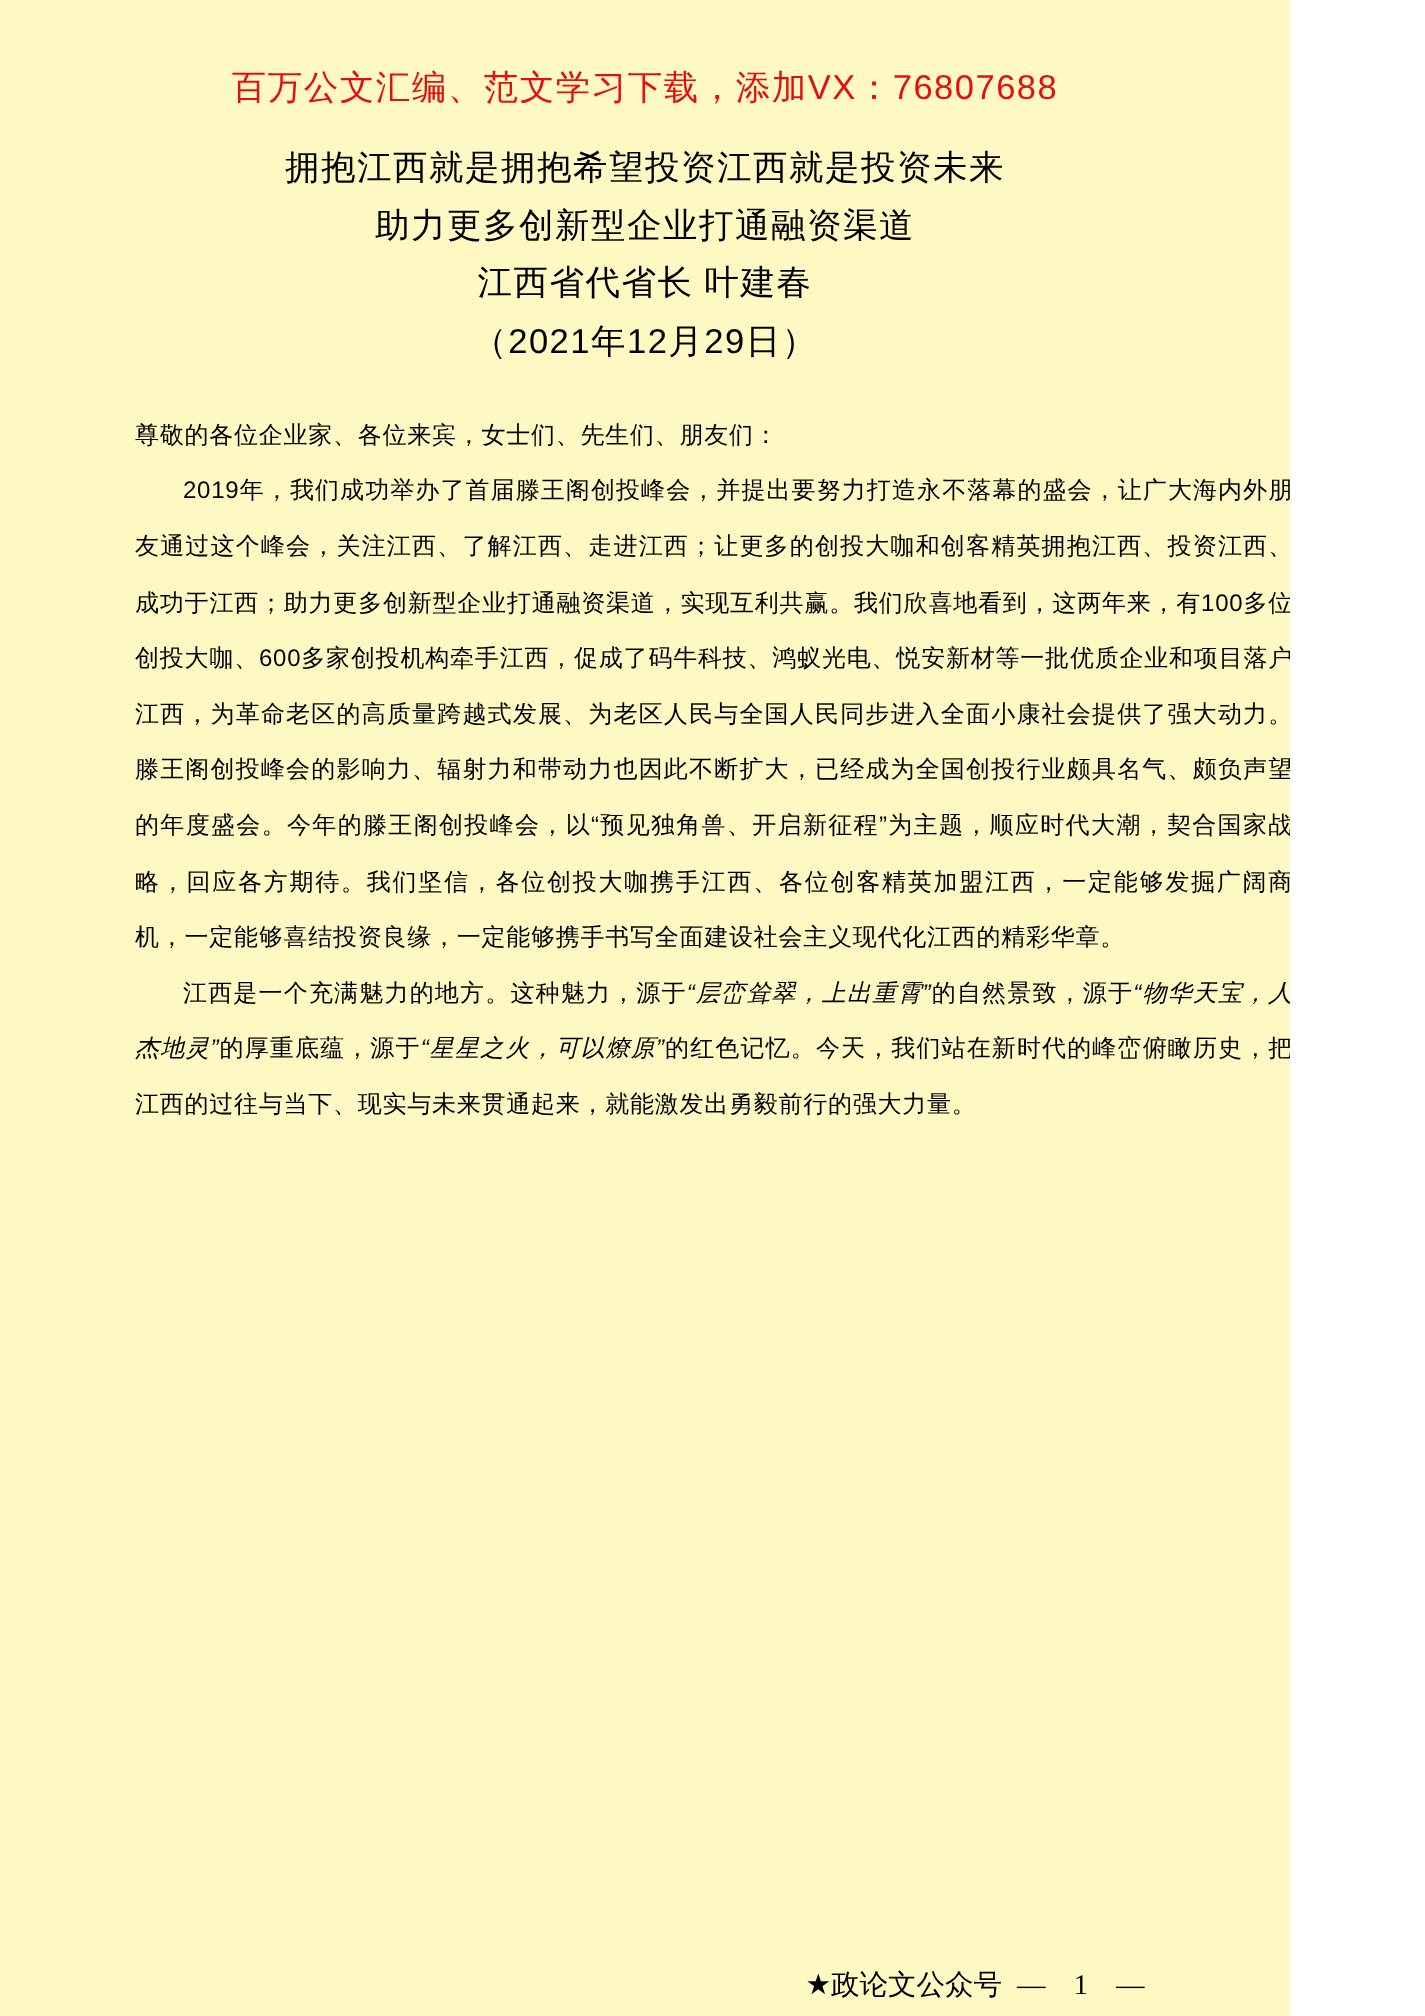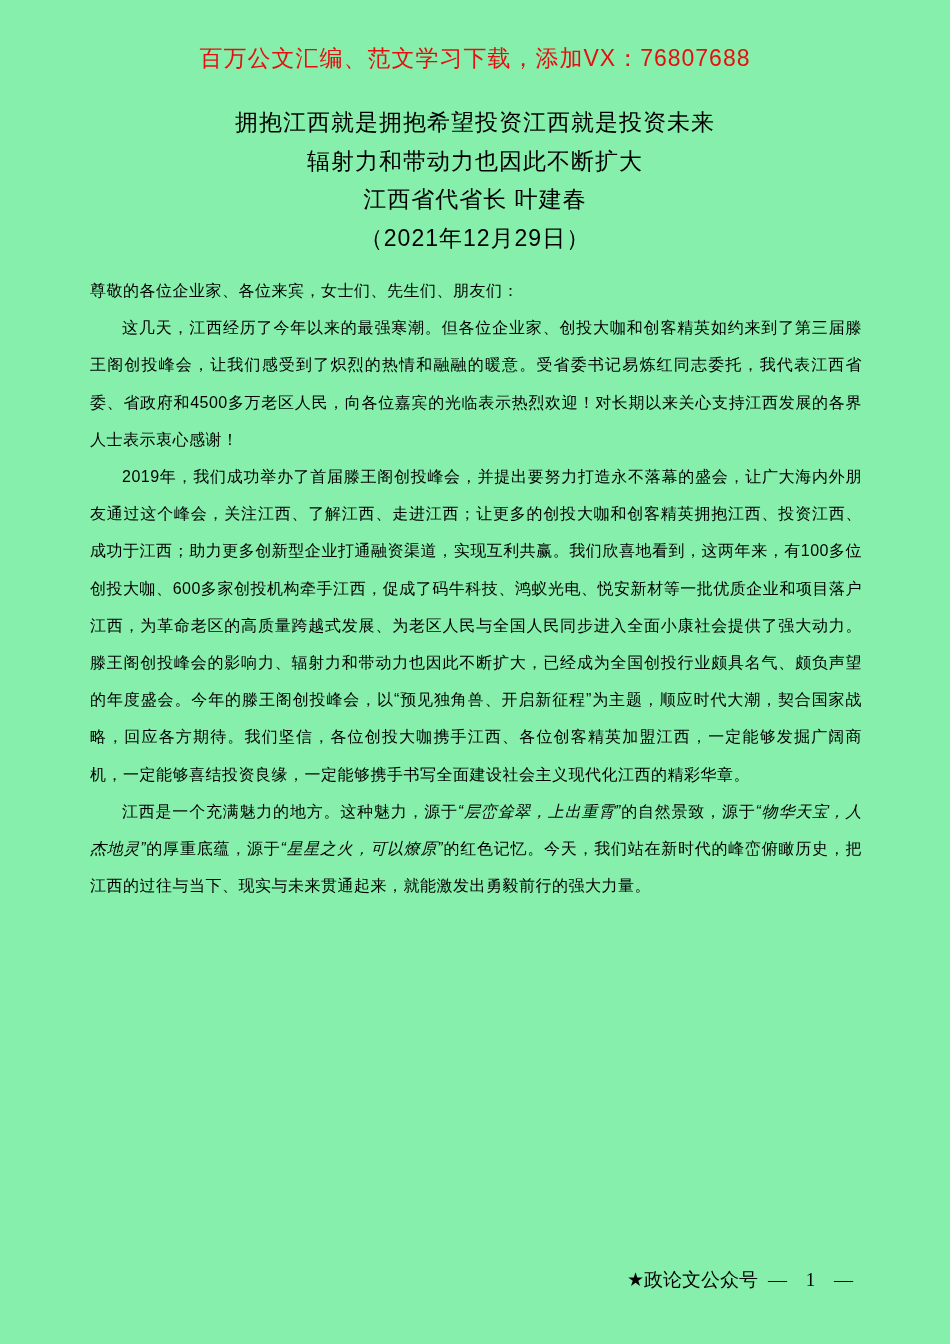--- a/index.html
+++ b/index.html
@@ -2,23 +2,23 @@
 <html><head>
 <meta charset="utf-8">
 <style>
   html, body {
     margin: 0;
     padding: 0;
     background: #ffffff;
   }
   .page {
     position: relative;
-    width: 950px;
+    width: 860px;
     height: 1344px;
-    background: #86efac;
+    background: #fef9c3;
     overflow: hidden;
     font-family: "Liberation Sans", "DejaVu Sans", sans-serif;
     color: #000000;
   }
   .red-notice {
     position: absolute;
     top: 44px;
     left: 0;
     width: 100%;
     text-align: center;
@@ -28,21 +28,20 @@
   }
   .title-block {
     position: absolute;
     top: 92px;
     left: 0;
     width: 100%;
     text-align: center;
     font-size: 23px;
     line-height: 38.5px;
     letter-spacing: 1px;
-    margin-top: 11px;
   }
   .doc-body {
     position: absolute;
     top: 272px;
     left: 90px;
     width: 772px;
     font-size: 16px;
     line-height: 37.2px;
     text-align: justify;
     letter-spacing: 0.5px;
@@ -52,50 +51,49 @@
     padding: 0;
   }
   .doc-body p.indent {
     text-indent: 2em;
   }
   .quote {
     font-style: italic;
   }
   .footer {
     position: absolute;
-    top: 1268px;
+    top: 1312px;
     right: 97px;
     font-size: 19px;
     line-height: 24px;
     white-space: nowrap;
   }
   .footer .pager {
     font-family: "Liberation Serif", "DejaVu Serif", serif;
     word-spacing: 14px;
     margin-left: 10px;
   }
 </style>
 </head>
 <body>
 
 <div class="page">
 
   <div class="red-notice" style="color: rgb(230, 15, 15);">百万公文汇编、范文学习下载，添加VX：76807688</div>
 
   <div class="title-block">
     <div>拥抱江西就是拥抱希望投资江西就是投资未来</div>
-    <div>辐射力和带动力也因此不断扩大</div>
+    <div>助力更多创新型企业打通融资渠道</div>
     <div>江西省代省长 叶建春</div>
     <div>（2021年12月29日）</div>
   </div>
 
   <div class="doc-body">
 
   <p class=""><span>尊敬的各位企业家、各位来宾，女士们、先生们、朋友们：</span></p>
-      <p class="indent"><span>这几天，江西经历了今年以来的最强寒潮。但各位企业家、创投大咖和创客精英如约来到了第三届滕王阁创投峰会，让我们感受到了炽烈的热情和融融的暖意。受省委书记易炼红同志委托，我代表江西省委、省政府和4500多万老区人民，向各位嘉宾的光临表示热烈欢迎！对长期以来关心支持江西发展的各界人士表示衷心感谢！</span></p>
       <p class="indent"><span>2019年，我们成功举办了首届滕王阁创投峰会，并提出要努力打造永不落幕的盛会，让广大海内外朋友通过这个峰会，关注江西、了解江西、走进江西；让更多的创投大咖和创客精英拥抱江西、投资江西、成功于江西；助力更多创新型企业打通融资渠道，实现互利共赢。我们欣喜地看到，这两年来，有100多位创投大咖、600多家创投机构牵手江西，促成了码牛科技、鸿蚁光电、悦安新材等一批优质企业和项目落户江西，为革命老区的高质量跨越式发展、为老区人民与全国人民同步进入全面小康社会提供了强大动力。滕王阁创投峰会的影响力、辐射力和带动力也因此不断扩大，已经成为全国创投行业颇具名气、颇负声望的年度盛会。今年的滕王阁创投峰会，以“预见独角兽、开启新征程”为主题，顺应时代大潮，契合国家战略，回应各方期待。我们坚信，各位创投大咖携手江西、各位创客精英加盟江西，一定能够发掘广阔商机，一定能够喜结投资良缘，一定能够携手书写全面建设社会主义现代化江西的精彩华章。</span></p>
       <p class="indent"><span>江西是一个充满魅力的地方。这种魅力，源于</span><span class="quote">“层峦耸翠，上出重霄”</span><span>的自然景致，源于</span><span class="quote">“物华天宝，人杰地灵”</span><span>的厚重底蕴，源于</span><span class="quote">“星星之火，可以燎原”</span><span>的红色记忆。今天，我们站在新时代的峰峦俯瞰历史，把江西的过往与当下、现实与未来贯通起来，就能激发出勇毅前行的强大力量。</span></p>
     </div>
 
   <div class="footer">
     <span>★政论文公众号</span><span class="pager">— 1 —</span>
   </div>
 
 </div>
 

